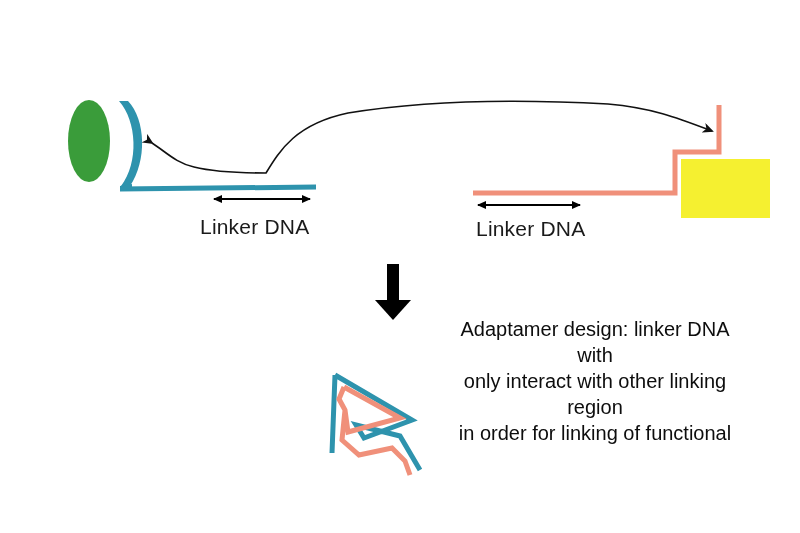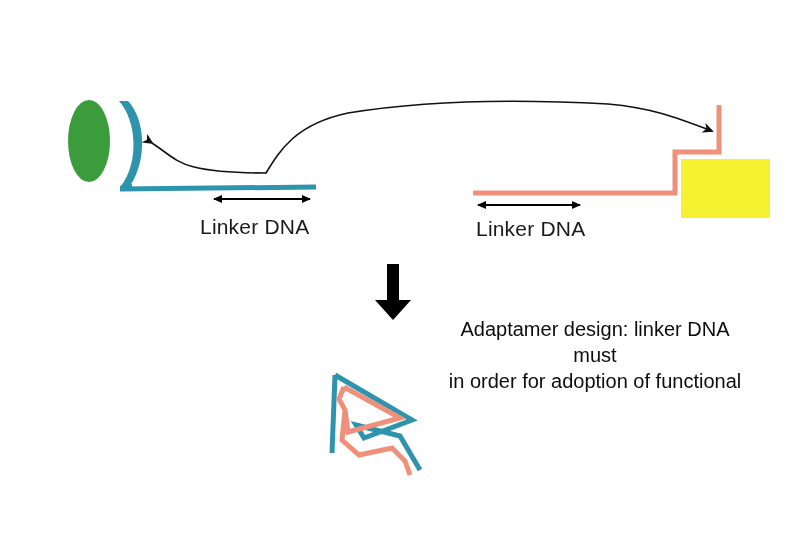--- a/index.html
+++ b/index.html
@@ -135,17 +135,18 @@
 
     </g>
 
   </svg>
 
   <div class="label-linker" id="linker-label-left">Linker DNA</div>
 
   <div class="label-linker" id="linker-label-right">Linker DNA</div>
 
   <div id="caption-block">
-    <div>Adaptamer design: linker DNA must</div>
-    <div>in order for adoption of functional</div>
+    <div>Adaptamer design: linker DNA with</div>
+    <div>only interact with other linking region</div>
+    <div>in order for linking of functional</div>
   </div>
 
 </div>
 
 </body></html>

